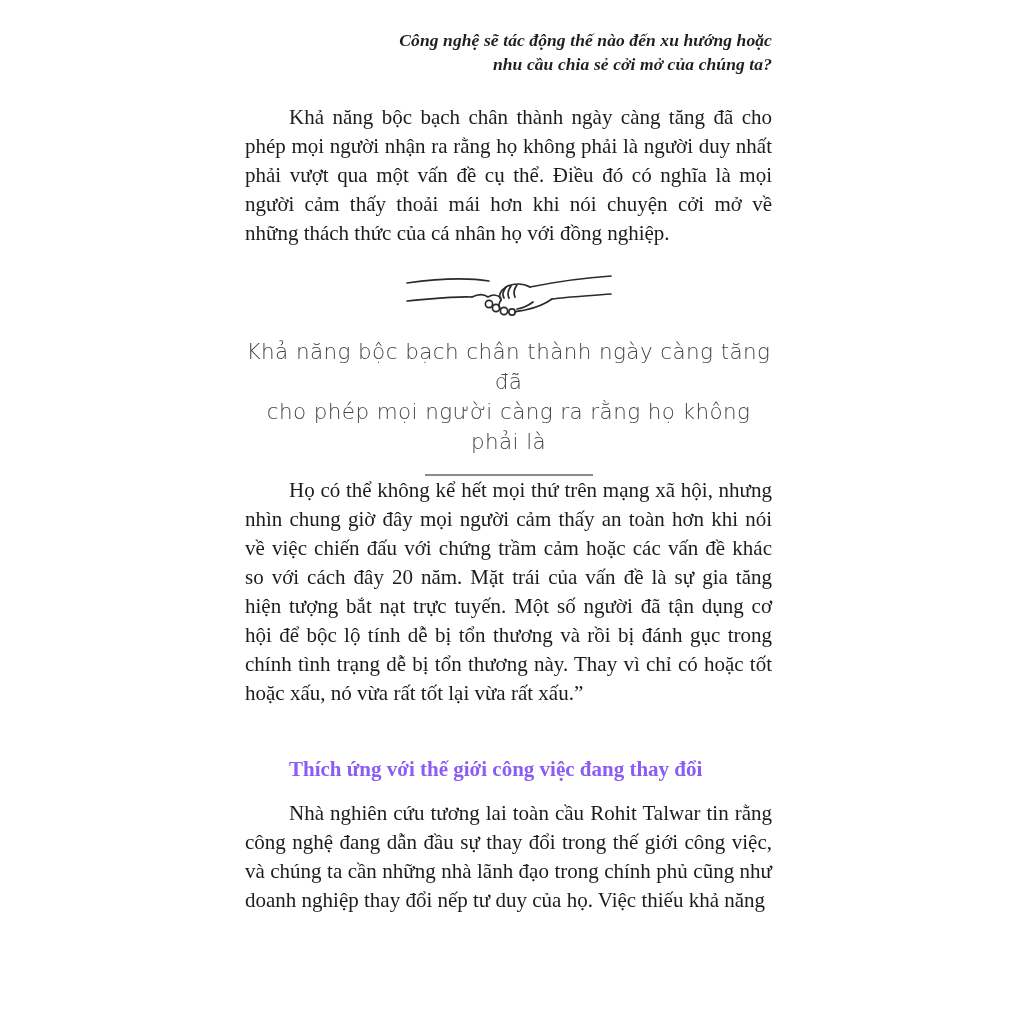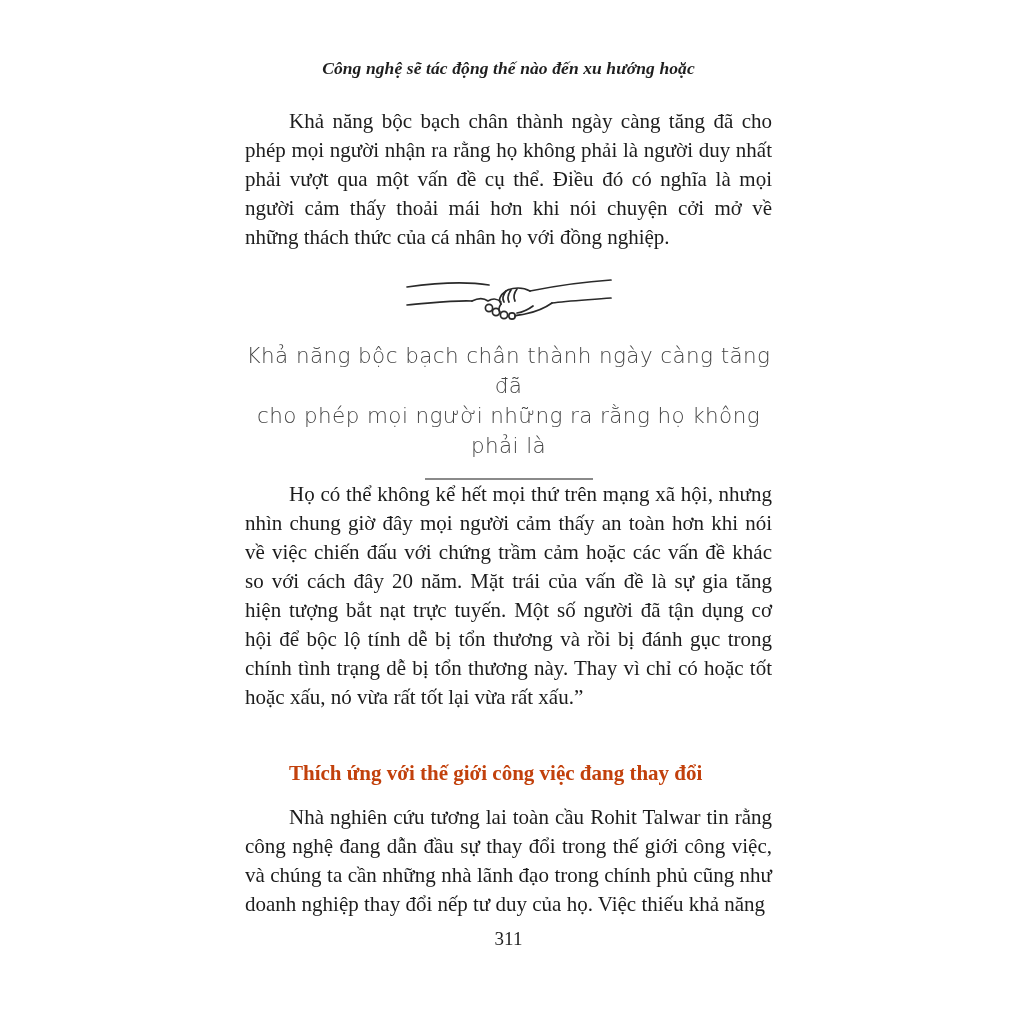--- a/index.html
+++ b/index.html
@@ -13,22 +13,22 @@
     overflow: hidden;
   }
   .page {
     position: absolute;
     left: 245px;
     top: 0;
     width: 527px;
     height: 1024px;
   }
   .running-head {
-    padding-top: 56px;
-    text-align: center;
+    padding-top: 28px;
+    text-align: right;
     font-style: italic;
     font-weight: bold;
     font-size: 17.5px;
     line-height: 24px;
     color: #1e1e1e;
     letter-spacing: 0.1px;
   }
   .body-para {
     font-size: 21px;
     line-height: 29px;
@@ -70,41 +70,42 @@
     margin: 17px auto 0 auto;
     width: 168px;
     height: 0;
     border-top: 2px solid #8a8a8a;
   }
   .para-2 { }
   .section-heading {
     margin-top: 49px;
     font-size: 21px;
     font-weight: bold;
-    color: #c2410c;
+    color: #8b5cf6;
     padding-left: 44px;
   }
   .para-3 { margin-top: 17px; }
   .folio {
     position: absolute;
     left: 0;
     top: 928px;
     width: 527px;
     text-align: center;
     font-size: 19px;
     color: #222222;
   }
 </style>
 </head>
 <body>
 
 <div class="page">
 
   <div class="running-head">
     <div>Công nghệ sẽ tác động thế nào đến xu hướng hoặc</div>
+    <div>nhu cầu chia sẻ cởi mở của chúng ta?</div>
   </div>
 
   <p class="body-para para-1">Khả năng bộc bạch chân thành ngày càng tăng đã cho phép mọi người nhận ra rằng họ không phải là người duy nhất phải vượt qua một vấn đề cụ thể. Điều đó có nghĩa là mọi người cảm thấy thoải mái hơn khi nói chuyện cởi mở về những thách thức của cá nhân họ với đồng nghiệp.</p>
 
   <div class="illustration-wrap">
     <svg viewBox="0 0 208 54" aria-hidden="true">
 
       <path d="M2 16 C 30 12, 60 10, 84 14"></path>
       <path d="M2 34 C 28 32, 50 29, 67 30"></path>
 
@@ -122,26 +123,25 @@
       <circle cx="99" cy="44" r="3.6"></circle>
       <circle cx="107" cy="45" r="3.2"></circle>
       <path d="M112 42 C 118 41, 124 38, 128 35"></path>
       <path d="M147 32 C 140 37, 130 41, 120 43 C 116 44, 112 44, 110 45"></path>
       <path d="M96 33 C 94 36, 93 39, 95 41"></path>
     </svg>
   </div>
 
   <div class="pull-quote">
     <div>Khả năng bộc bạch chân thành ngày càng tăng đã</div>
-    <div>cho phép mọi người những ra rằng họ không phải là</div>
+    <div>cho phép mọi người càng ra rằng họ không phải là</div>
   </div>
 
   <div class="divider"></div>
 
   <p class="body-para para-2">Họ có thể không kể hết mọi thứ trên mạng xã hội, nhưng nhìn chung giờ đây mọi người cảm thấy an toàn hơn khi nói về việc chiến đấu với chứng trầm cảm hoặc các vấn đề khác so với cách đây 20 năm. Mặt trái của vấn đề là sự gia tăng hiện tượng bắt nạt trực tuyến. Một số người đã tận dụng cơ hội để bộc lộ tính dễ bị tổn thương và rồi bị đánh gục trong chính tình trạng dễ bị tổn thương này. Thay vì chỉ có hoặc tốt hoặc xấu, nó vừa rất tốt lại vừa rất xấu.”</p>
 
   <h2 class="section-heading">Thích ứng với thế giới công việc đang thay đổi</h2>
 
   <p class="body-para para-3">Nhà nghiên cứu tương lai toàn cầu Rohit Talwar tin rằng công nghệ đang dẫn đầu sự thay đổi trong thế giới công việc, và chúng ta cần những nhà lãnh đạo trong chính phủ cũng như doanh nghiệp thay đổi nếp tư duy của họ. Việc thiếu khả năng</p>
 
-  <div class="folio">311</div>
 
 </div>
 
 </body></html>

